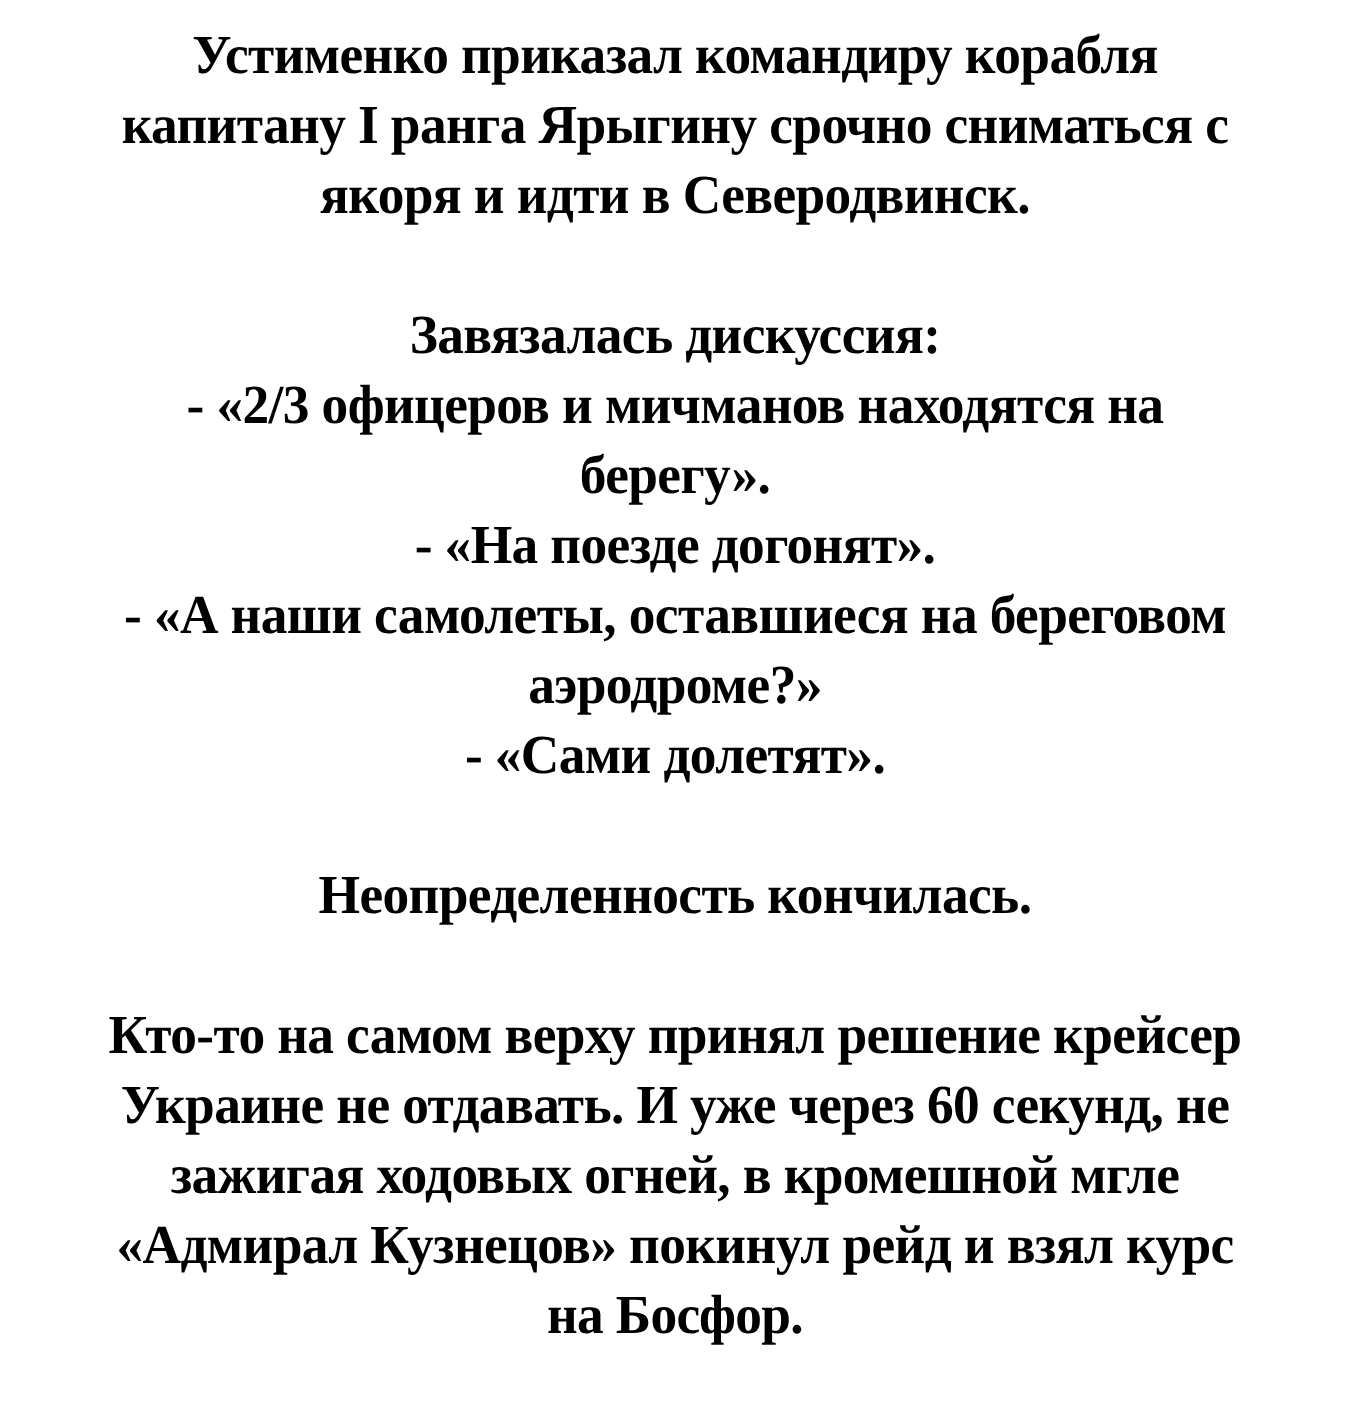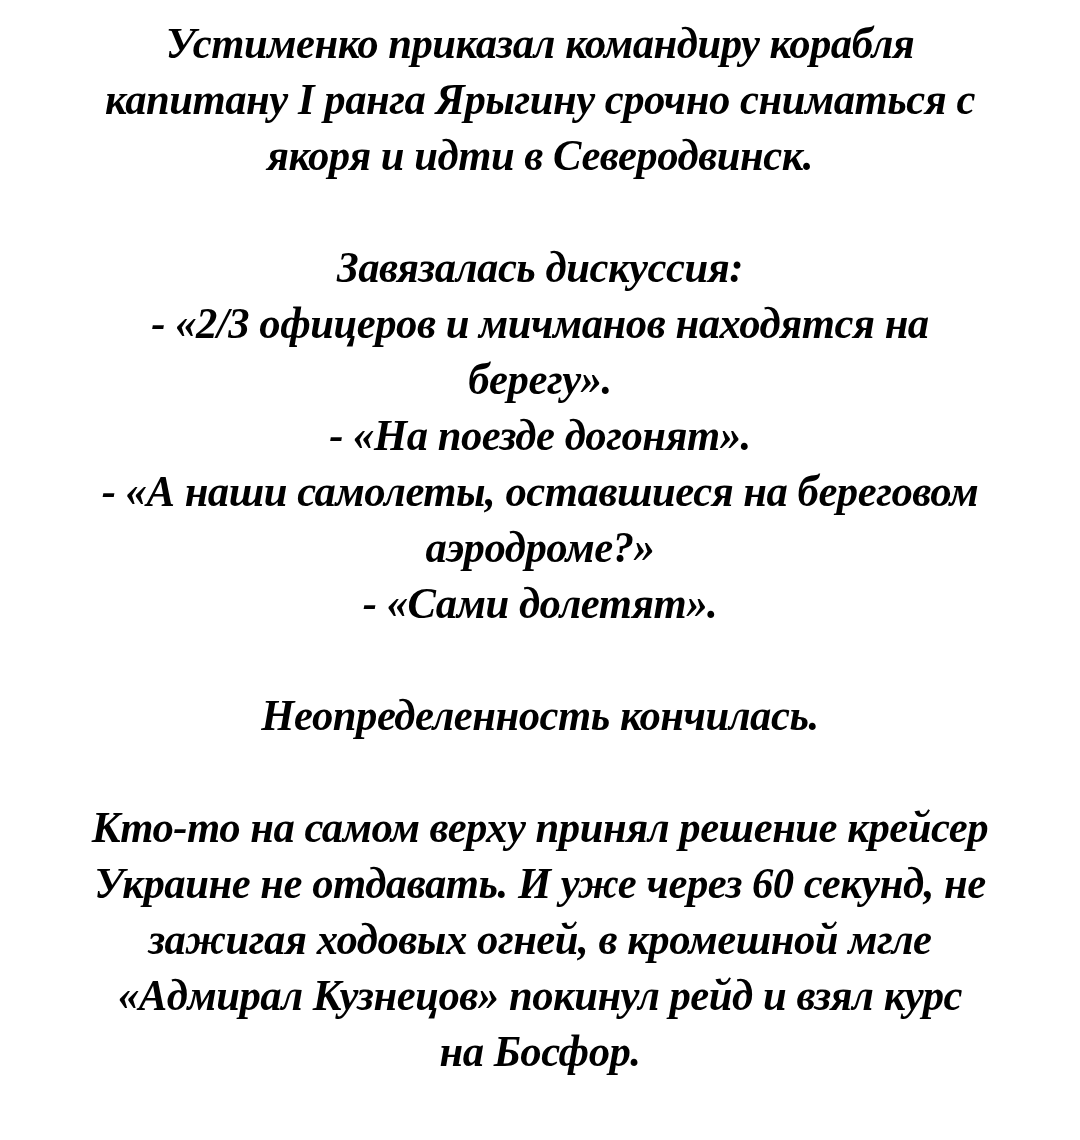--- a/index.html
+++ b/index.html
@@ -11,21 +11,20 @@
     height: 1140px;
     background: var(--bg, #ffffff);
     overflow: hidden;
   }
   .page {
     position: relative;
     width: 1080px;
     height: 1140px;
     background: var(--bg, #ffffff);
     overflow: hidden;
-    font-style: italic;
   }
   .content {
     box-sizing: border-box;
     width: 1080px;
     padding: 16px 10px 0 10px;
     transform: scaleX(0.97);
     transform-origin: 50% 0;
     font-family: "Liberation Serif", "DejaVu Serif", serif;
     font-weight: 700;
     font-size: 44px;

